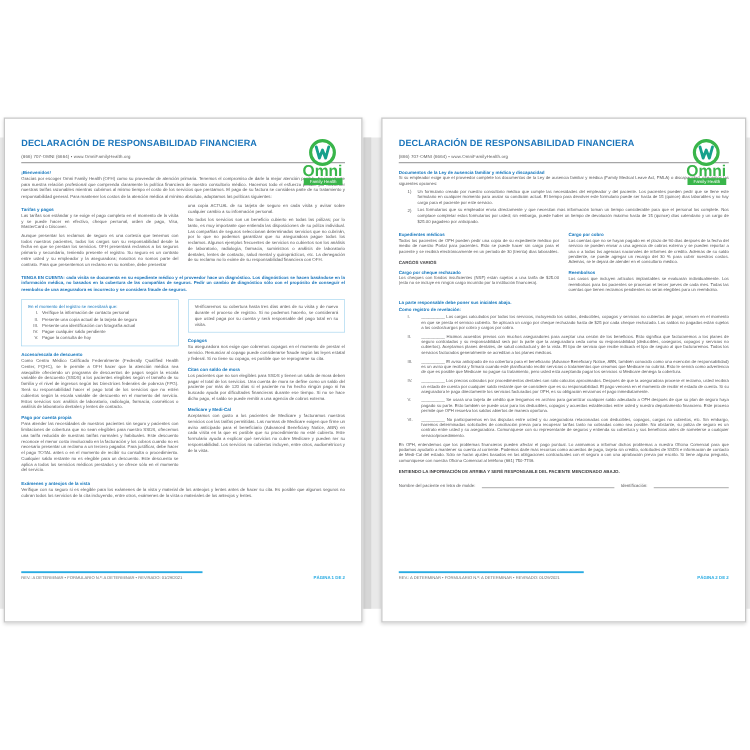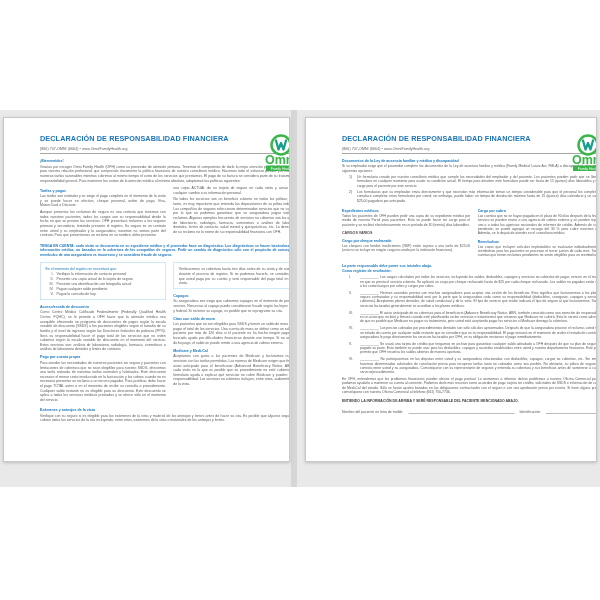--- a/index.html
+++ b/index.html
@@ -1,21 +1,21 @@
 <!DOCTYPE html>
 <html><head>
 <meta charset="utf-8">
 <style>
   html,body{margin:0;padding:0;background:#ffffff;}
   .canvas{position:relative;width:600px;height:600px;background:#ffffff;overflow:hidden;
           font-family:"Liberation Sans",sans-serif;}
   .band{position:absolute;left:0;top:110px;width:600px;height:377px;background:#e9e9e9;}
   .band-dark{position:absolute;left:291px;top:110px;width:6px;height:377px;background:#d6d6d6;}
-  .page{position:absolute;top:117px;height:345px;background:#ffffff;border:1px solid #c8c8c8;
-        box-shadow:0 1px 3px rgba(0,0,0,.18);box-sizing:border-box;overflow:hidden;padding-left:23px;}
+  .page{position:absolute;top:94px;height:404px;background:#ffffff;border:1px solid #c8c8c8;
+        box-shadow:0 1px 3px rgba(0,0,0,.18);box-sizing:border-box;overflow:hidden;}
   #page1{left:3px;width:287px;}
   #page2{left:305px;width:292px;}
   .inner{position:relative;transform:scale(.5);transform-origin:0 0;height:748px;
          box-sizing:border-box;padding:24px 26px 0;overflow:hidden;}
   #page1 .inner{width:570px;}
   #page2 .inner{width:580px;}
 
   .hdr{position:relative;padding-right:100px;}
   .title{color:#1b75bb;font-weight:bold;font-size:14.5px;letter-spacing:.2px;margin-top:8px;}
   .contact{font-size:7px;color:#5a5a5a;margin-top:10px;letter-spacing:.2px;}

